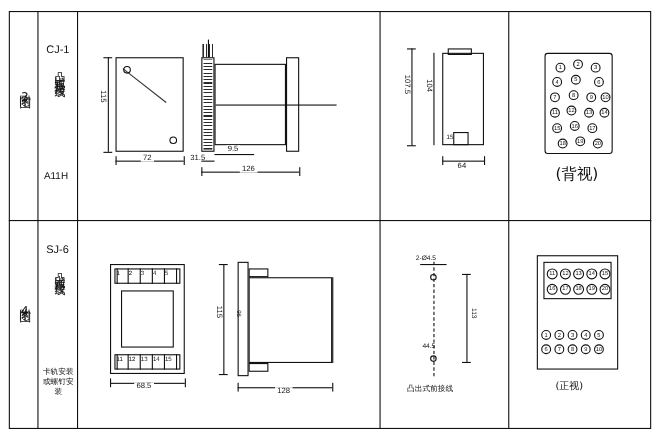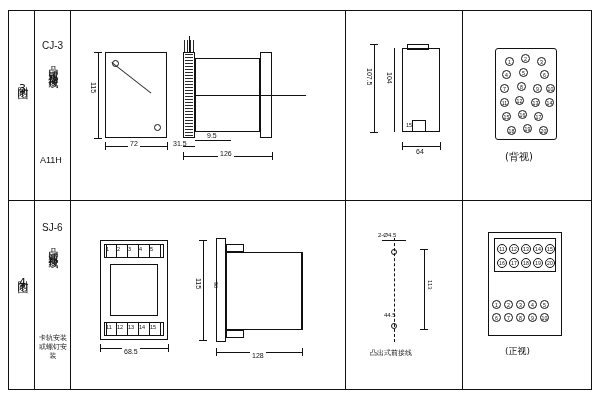--- a/index.html
+++ b/index.html
@@ -45,21 +45,21 @@
 
   <div class="vline" style="left:34px;"></div>
   <div class="vline" style="left:70px;"></div>
   <div class="vline" style="left:345px;"></div>
   <div class="vline" style="left:462px;"></div>
 
   <div class="hline" style="top:200px;"></div>
 
   <div class="lbl lbl-cn vtext" style="left:14px;top:78px;font-size:11px;">附图3</div>
 
-  <div class="lbl" style="left:42px;top:40px;font-size:10px;">CJ-3</div>
+  <div class="lbl" style="left:42px;top:40px;font-size:10px;">CJ-1</div>
   <div class="lbl lbl-cn vtext" style="left:46px;top:58px;font-size:10px;">凸出式板后接线</div>
   <div class="lbl" style="left:40px;top:155px;font-size:9px;">A11H</div>
 
   <div class="bx-thin" style="left:105px;top:52px;width:62px;height:86px;"></div>
   <div class="circ" style="left:112px;top:60px;width:7px;height:7px;"></div>
   <div class="circ" style="left:154px;top:124px;width:7px;height:7px;"></div>
   <div class="ln" style="left:112px;top:62px;width:50px;height:1px;transform:rotate(38deg);transform-origin:left top;opacity:.85;"></div>
 
   <div class="ln vl" style="left:98px;top:52px;height:86px;"></div>
   <div class="ln hl" style="left:94px;top:52px;width:8px;"></div>
@@ -119,21 +119,21 @@
   <div class="pin" style="left:515px;top:96px;width:9px;height:9px;">12</div>
   <div class="pin" style="left:531px;top:98px;width:9px;height:9px;">13</div>
   <div class="pin" style="left:545px;top:98px;width:9px;height:9px;">14</div>
   <div class="pin" style="left:502px;top:112px;width:9px;height:9px;">15</div>
   <div class="pin" style="left:518px;top:110px;width:9px;height:9px;">16</div>
   <div class="pin" style="left:534px;top:112px;width:9px;height:9px;">17</div>
   <div class="pin" style="left:507px;top:126px;width:9px;height:9px;">18</div>
   <div class="pin" style="left:523px;top:124px;width:9px;height:9px;">19</div>
   <div class="pin" style="left:539px;top:126px;width:9px;height:9px;">20</div>
 
-  <div class="lbl lbl-cn" style="left:505px;top:150px;font-size:10px;">(背视)</div>
+  <div class="lbl lbl-cn" style="left:505px;top:150px;font-size:14px;">(背视)</div>
 
   <div class="lbl lbl-cn vtext" style="left:14px;top:272px;font-size:11px;">附图4</div>
 
   <div class="lbl" style="left:42px;top:222px;font-size:10px;">SJ-6</div>
   <div class="lbl lbl-cn vtext" style="left:46px;top:240px;font-size:10px;">凸出式前接线</div>
   <div class="lbl lbl-cn" style="left:38px;top:334px;font-size:7px;width:30px;line-height:9px;white-space:normal;text-align:center;">卡轨安装或螺钉安装</div>
 
   <div class="bx-thin" style="left:100px;top:240px;width:68px;height:100px;"></div>
   <div class="bx-thin" style="left:104px;top:244px;width:60px;height:14px;"></div>
   <div class="bx-thin" style="left:104px;top:322px;width:60px;height:14px;"></div>

